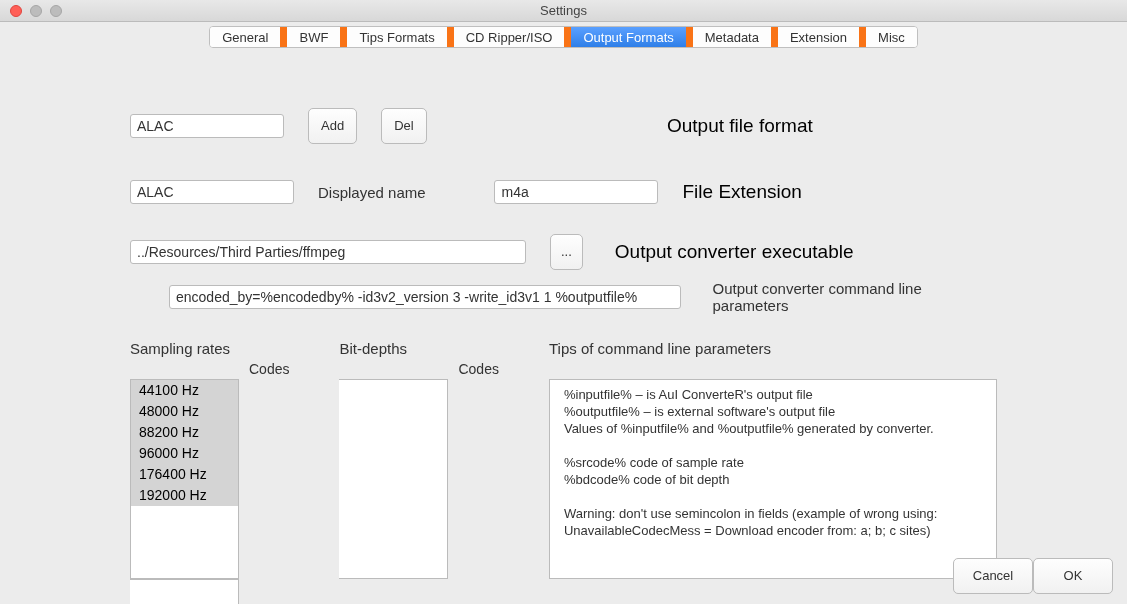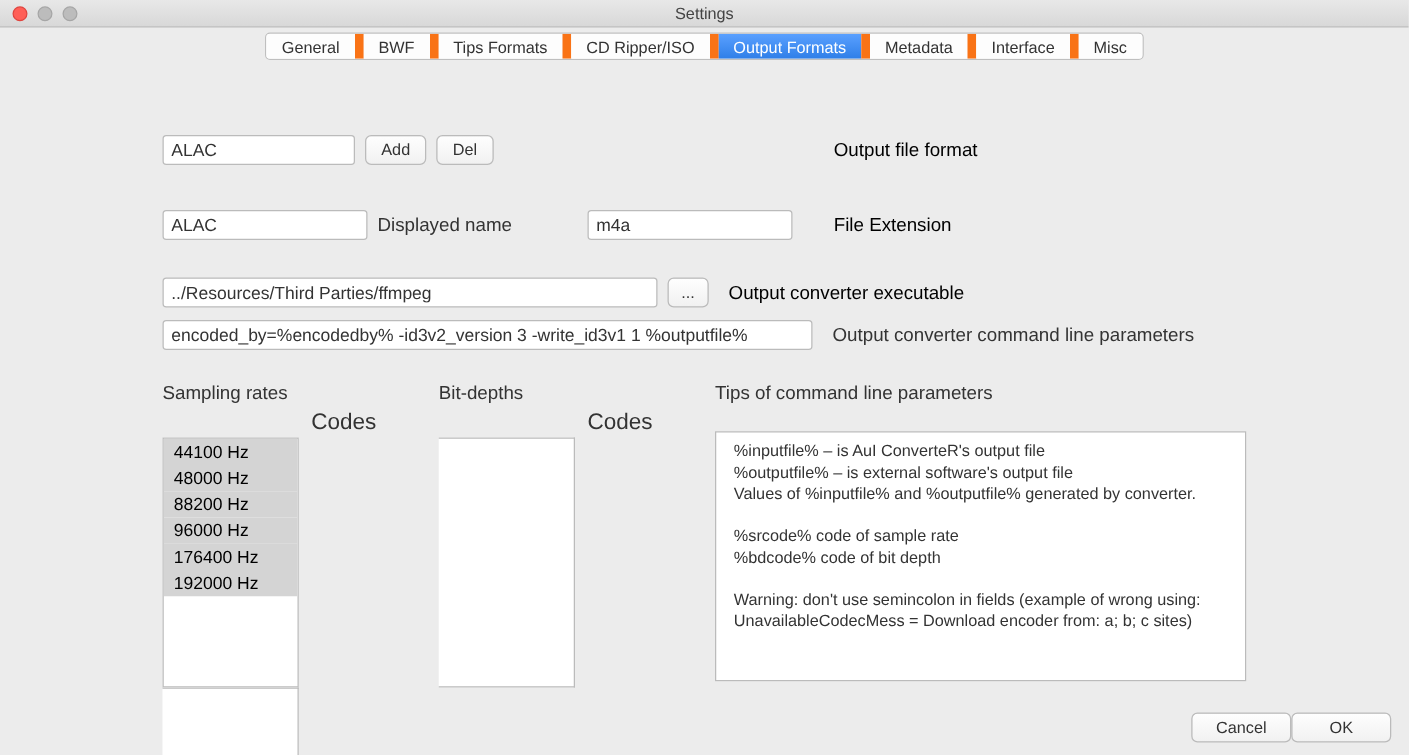--- a/index.html
+++ b/index.html
@@ -65,66 +65,66 @@
       background: linear-gradient(#5aa0ff, #2f7fe8);
       color: #fff;
     }
     .content {
       padding: 60px 130px 0 130px;
     }
     .row {
       display: flex;
       align-items: center;
       margin-bottom: 10px;
-      gap: 8px;
+      gap: 24px;
     }
     .row-first { margin-bottom: 36px; }
     input[type=text] {
       height: 24px;
       border: 1px solid #bbb;
       border-radius: 3px;
       padding: 2px 6px;
       font-size: 14px;
       background: #fff;
       color: #333;
       font-family: inherit;
     }
     .btn {
-      height: 24px;
+      height: 36px;
       border: 1px solid #bbb;
       border-radius: 5px;
       background: linear-gradient(#fefefe, #f1f1f1);
       padding: 0 12px;
       font-size: 13px;
       color: #333;
       cursor: default;
       font-family: inherit;
       line-height: 22px;
     }
     .lbl {
       font-size: 15px;
       color: #333;
     }
     .lbl-right {
       margin-left: auto;
       width: 330px;
-      font-size: 15px;
+      font-size: 19px;
     }
     .cols {
       display: flex;
       gap: 50px;
       margin-top: 26px;
     }
     .col-head {
       font-size: 15px;
       color: #333;
       margin-bottom: 4px;
     }
     .sub-head {
-      font-size: 18px;
+      font-size: 14px;
       color: #333;
       padding-left: 10px;
       padding-bottom: 2px;
     }
     .list-wrap { display: flex; flex-direction: column; }
     .list-pair .sub-head-row { display: flex; }
     .list-pair .sub-head-row .spacer-h { width: 109px; }
     .listbox {
       border: 1px solid #bbb;
       background: #fff;
@@ -169,21 +169,21 @@
 </div>
 
 <div class="tabs-row">
   <div class="tabs">
     <div class="tab">General</div>
     <div class="tab">BWF</div>
     <div class="tab">Tips Formats</div>
     <div class="tab">CD Ripper/ISO</div>
     <div class="tab active">Output Formats</div>
     <div class="tab">Metadata</div>
-    <div class="tab">Interface</div>
+    <div class="tab">Extension</div>
     <div class="tab">Misc</div>
   </div>
 </div>
 
 <div class="content">
 
   <div class="row row-first">
     <input type="text" style="width: 154px;" value="ALAC">
     <button class="btn">Add</button>
     <button class="btn">Del</button>
@@ -199,21 +199,21 @@
 
   <div style="height:20px"></div>
 
   <div class="row">
     <input type="text" style="width: 396px;" value="../Resources/Third Parties/ffmpeg">
     <button class="btn" style="padding:0 10px">...</button>
     <div class="lbl-right" style="width:auto; margin-left:8px">Output converter executable</div>
   </div>
 
   <div class="row">
-    <input type="text" style="width: 520px;" value="encoded_by=%encodedby% -id3v2_version 3 -write_id3v1 1 %outputfile%">
+    <input type="text" style="width: 520px; margin-left: 39px;" value="encoded_by=%encodedby% -id3v2_version 3 -write_id3v1 1 %outputfile%">
     <div class="lbl" style="margin-left:8px">Output converter command line parameters</div>
   </div>
 
   <div class="cols">
     <div class="list-pair">
       <div class="col-head">Sampling rates</div>
       <div class="sub-head-row">
         <div class="spacer-h"></div>
         <div class="sub-head">Codes</div>
       </div>

